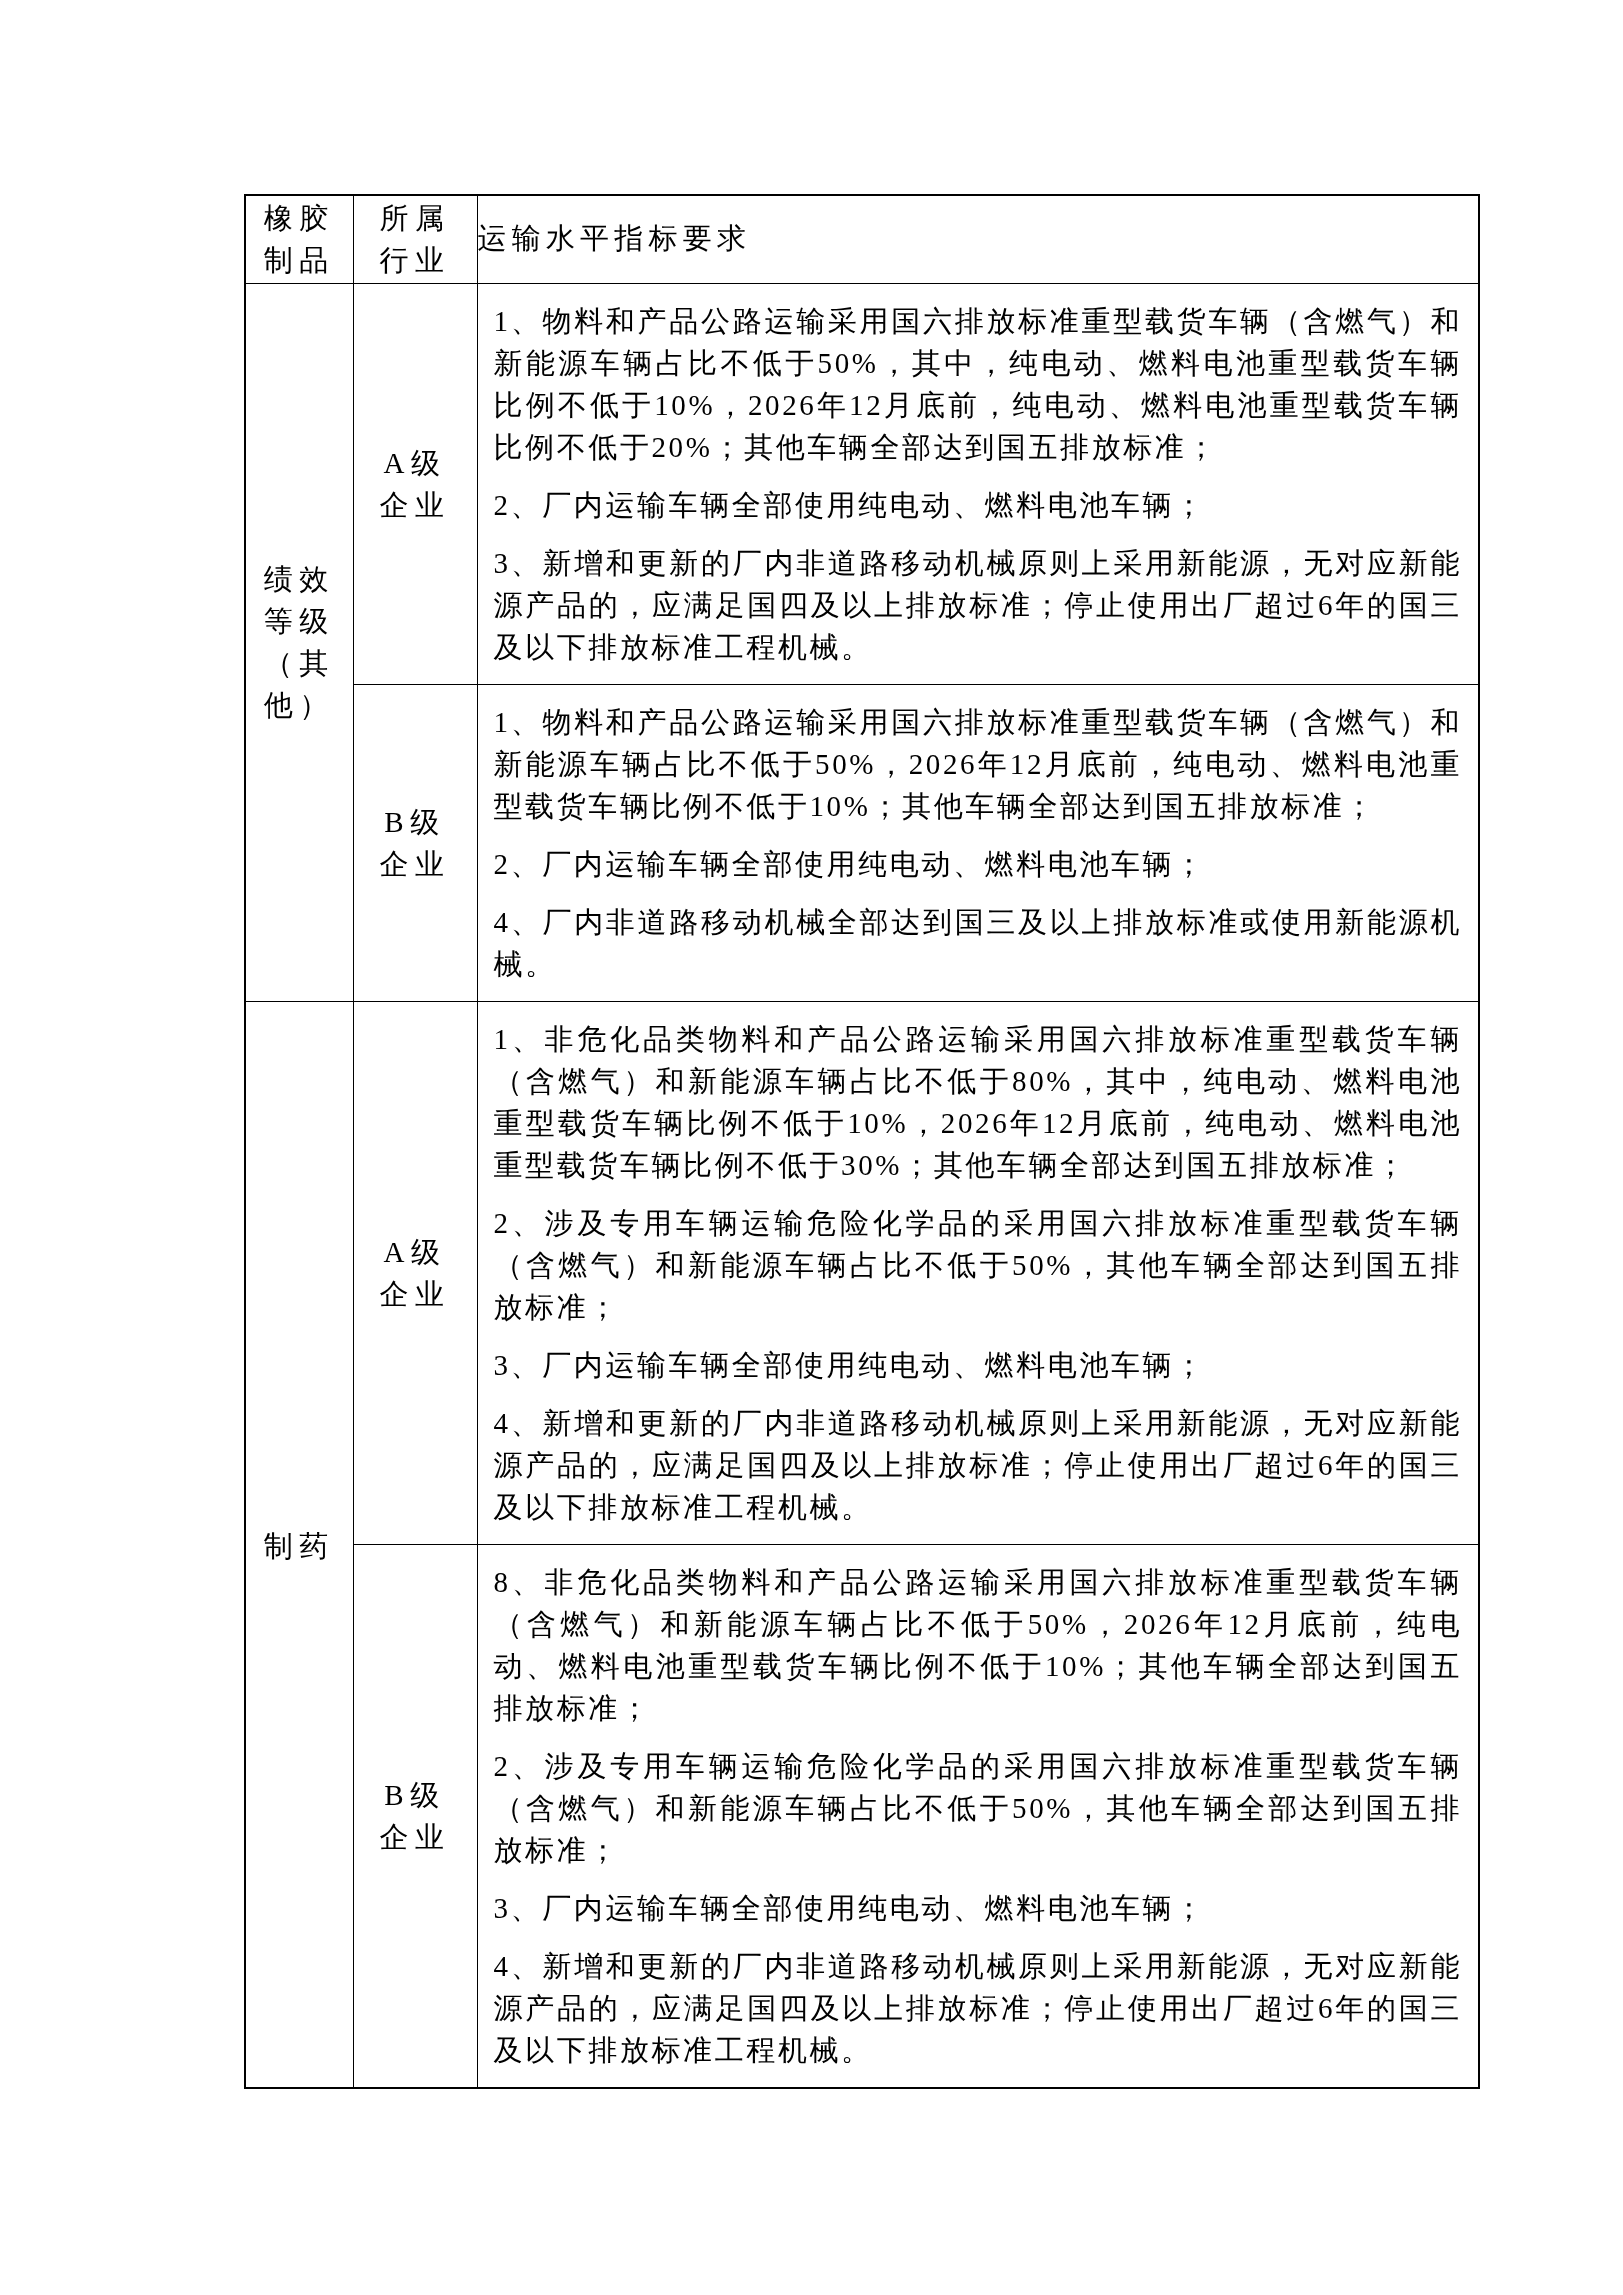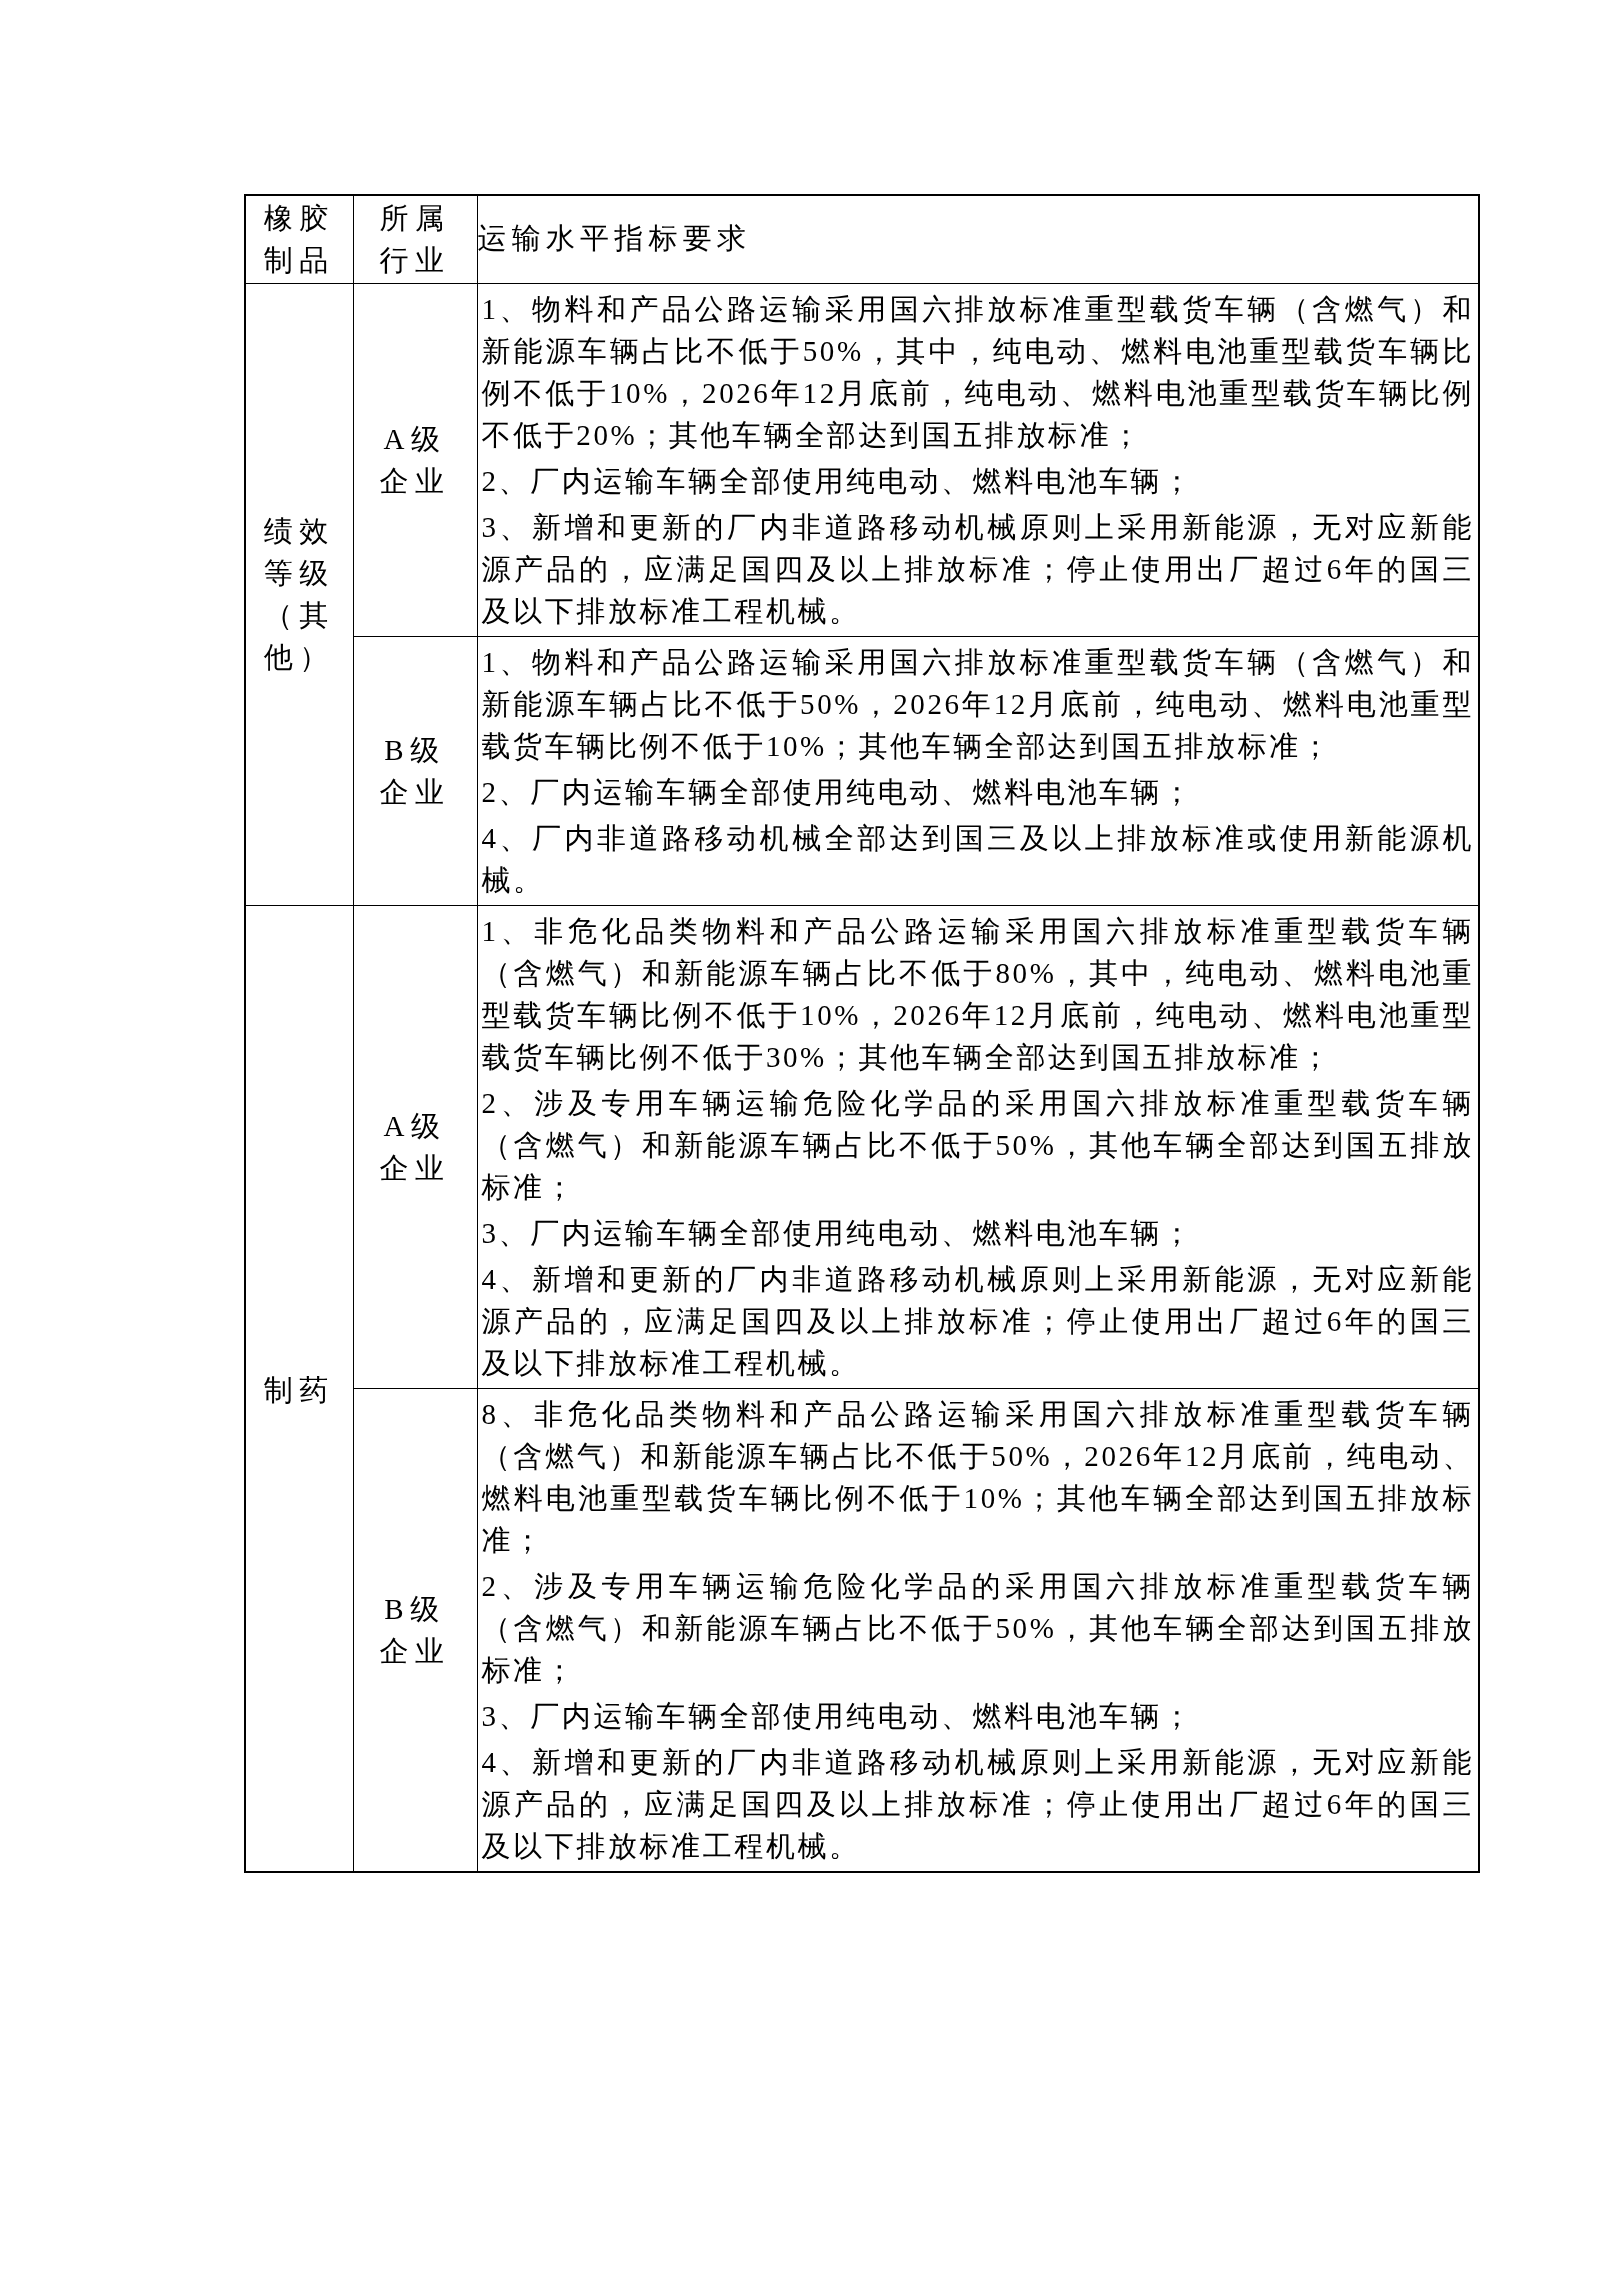--- a/index.html
+++ b/index.html
@@ -50,21 +50,21 @@
   }
   
   .req-cell {
     font-size: 29px;
     line-height: 42px;
     letter-spacing: 2.6px;
     vertical-align: top;
     padding: 3.9px 15.7px 3.9px 10.5px;
   }
   .req-item {
-    margin: 4px;
+    margin: 16px;
     text-align: justify;
     text-align-last: left;
   }
   
   .row-header { height: 88px; }
   .row-r1 { height: 338px; }
   .row-r2 { height: 256px; }
   .row-r3 { height: 454px; }
   .row-r4 { height: 482px; }
   col.c1 { width: 108px; }

